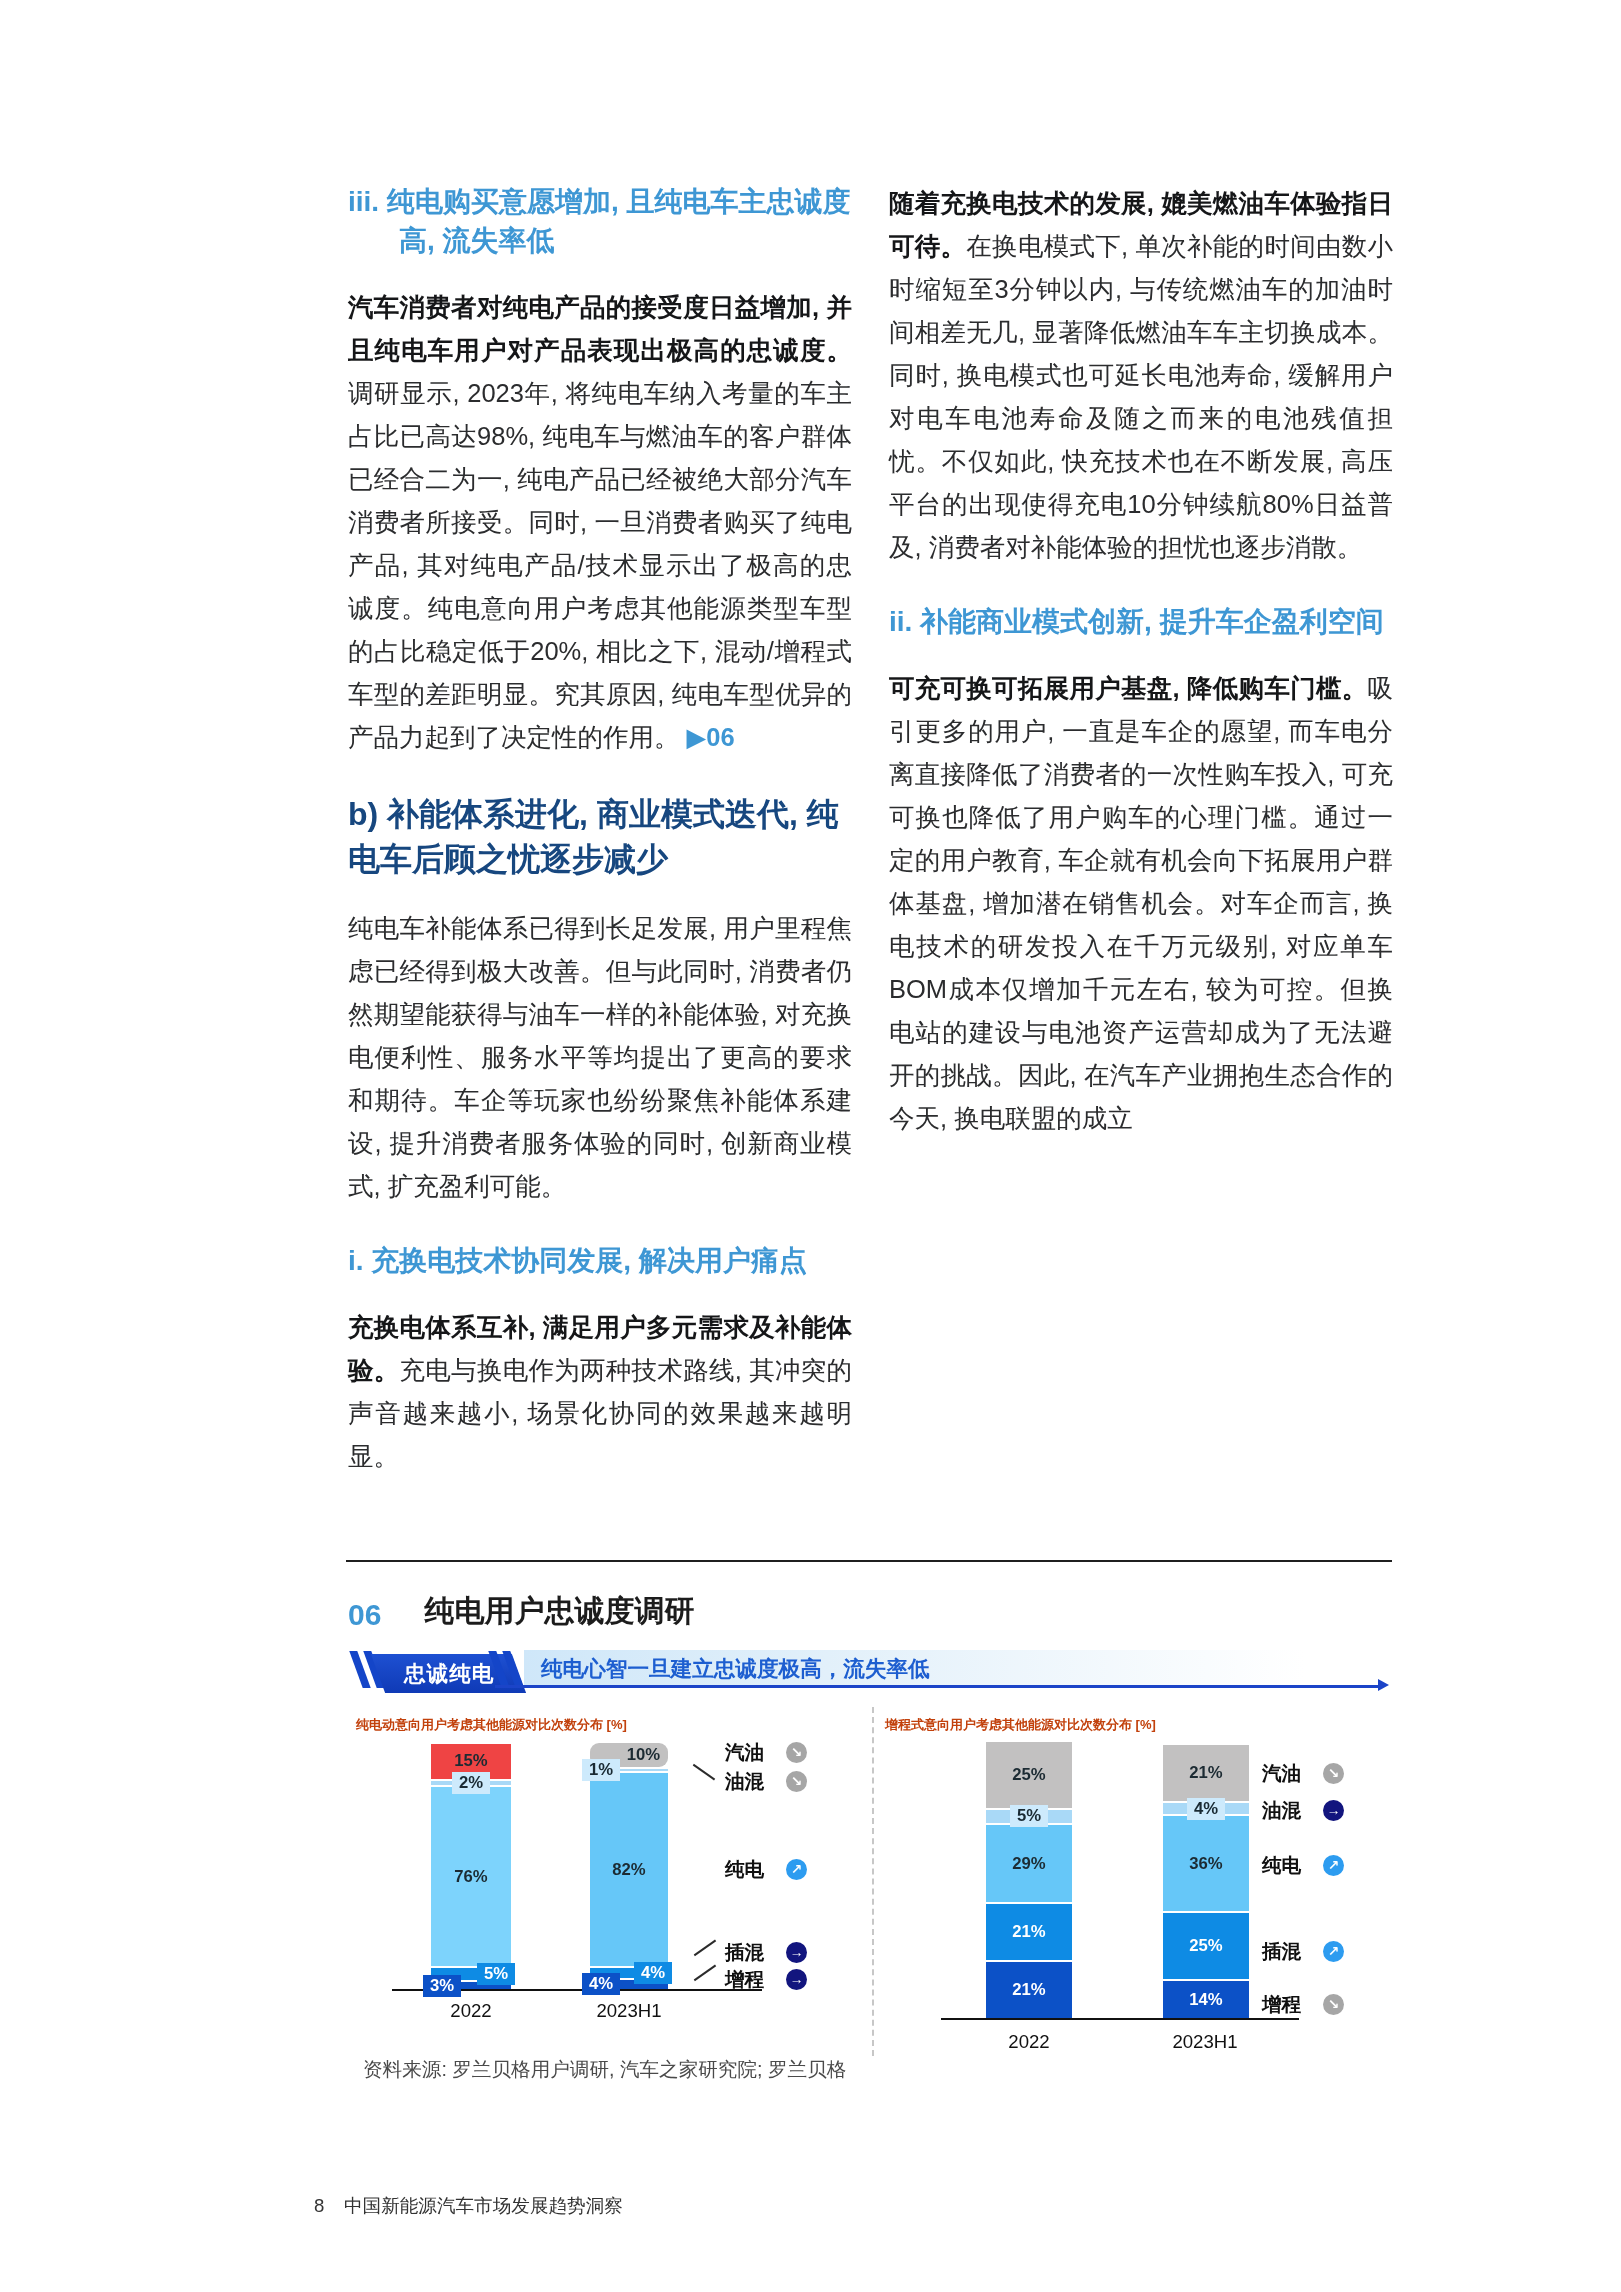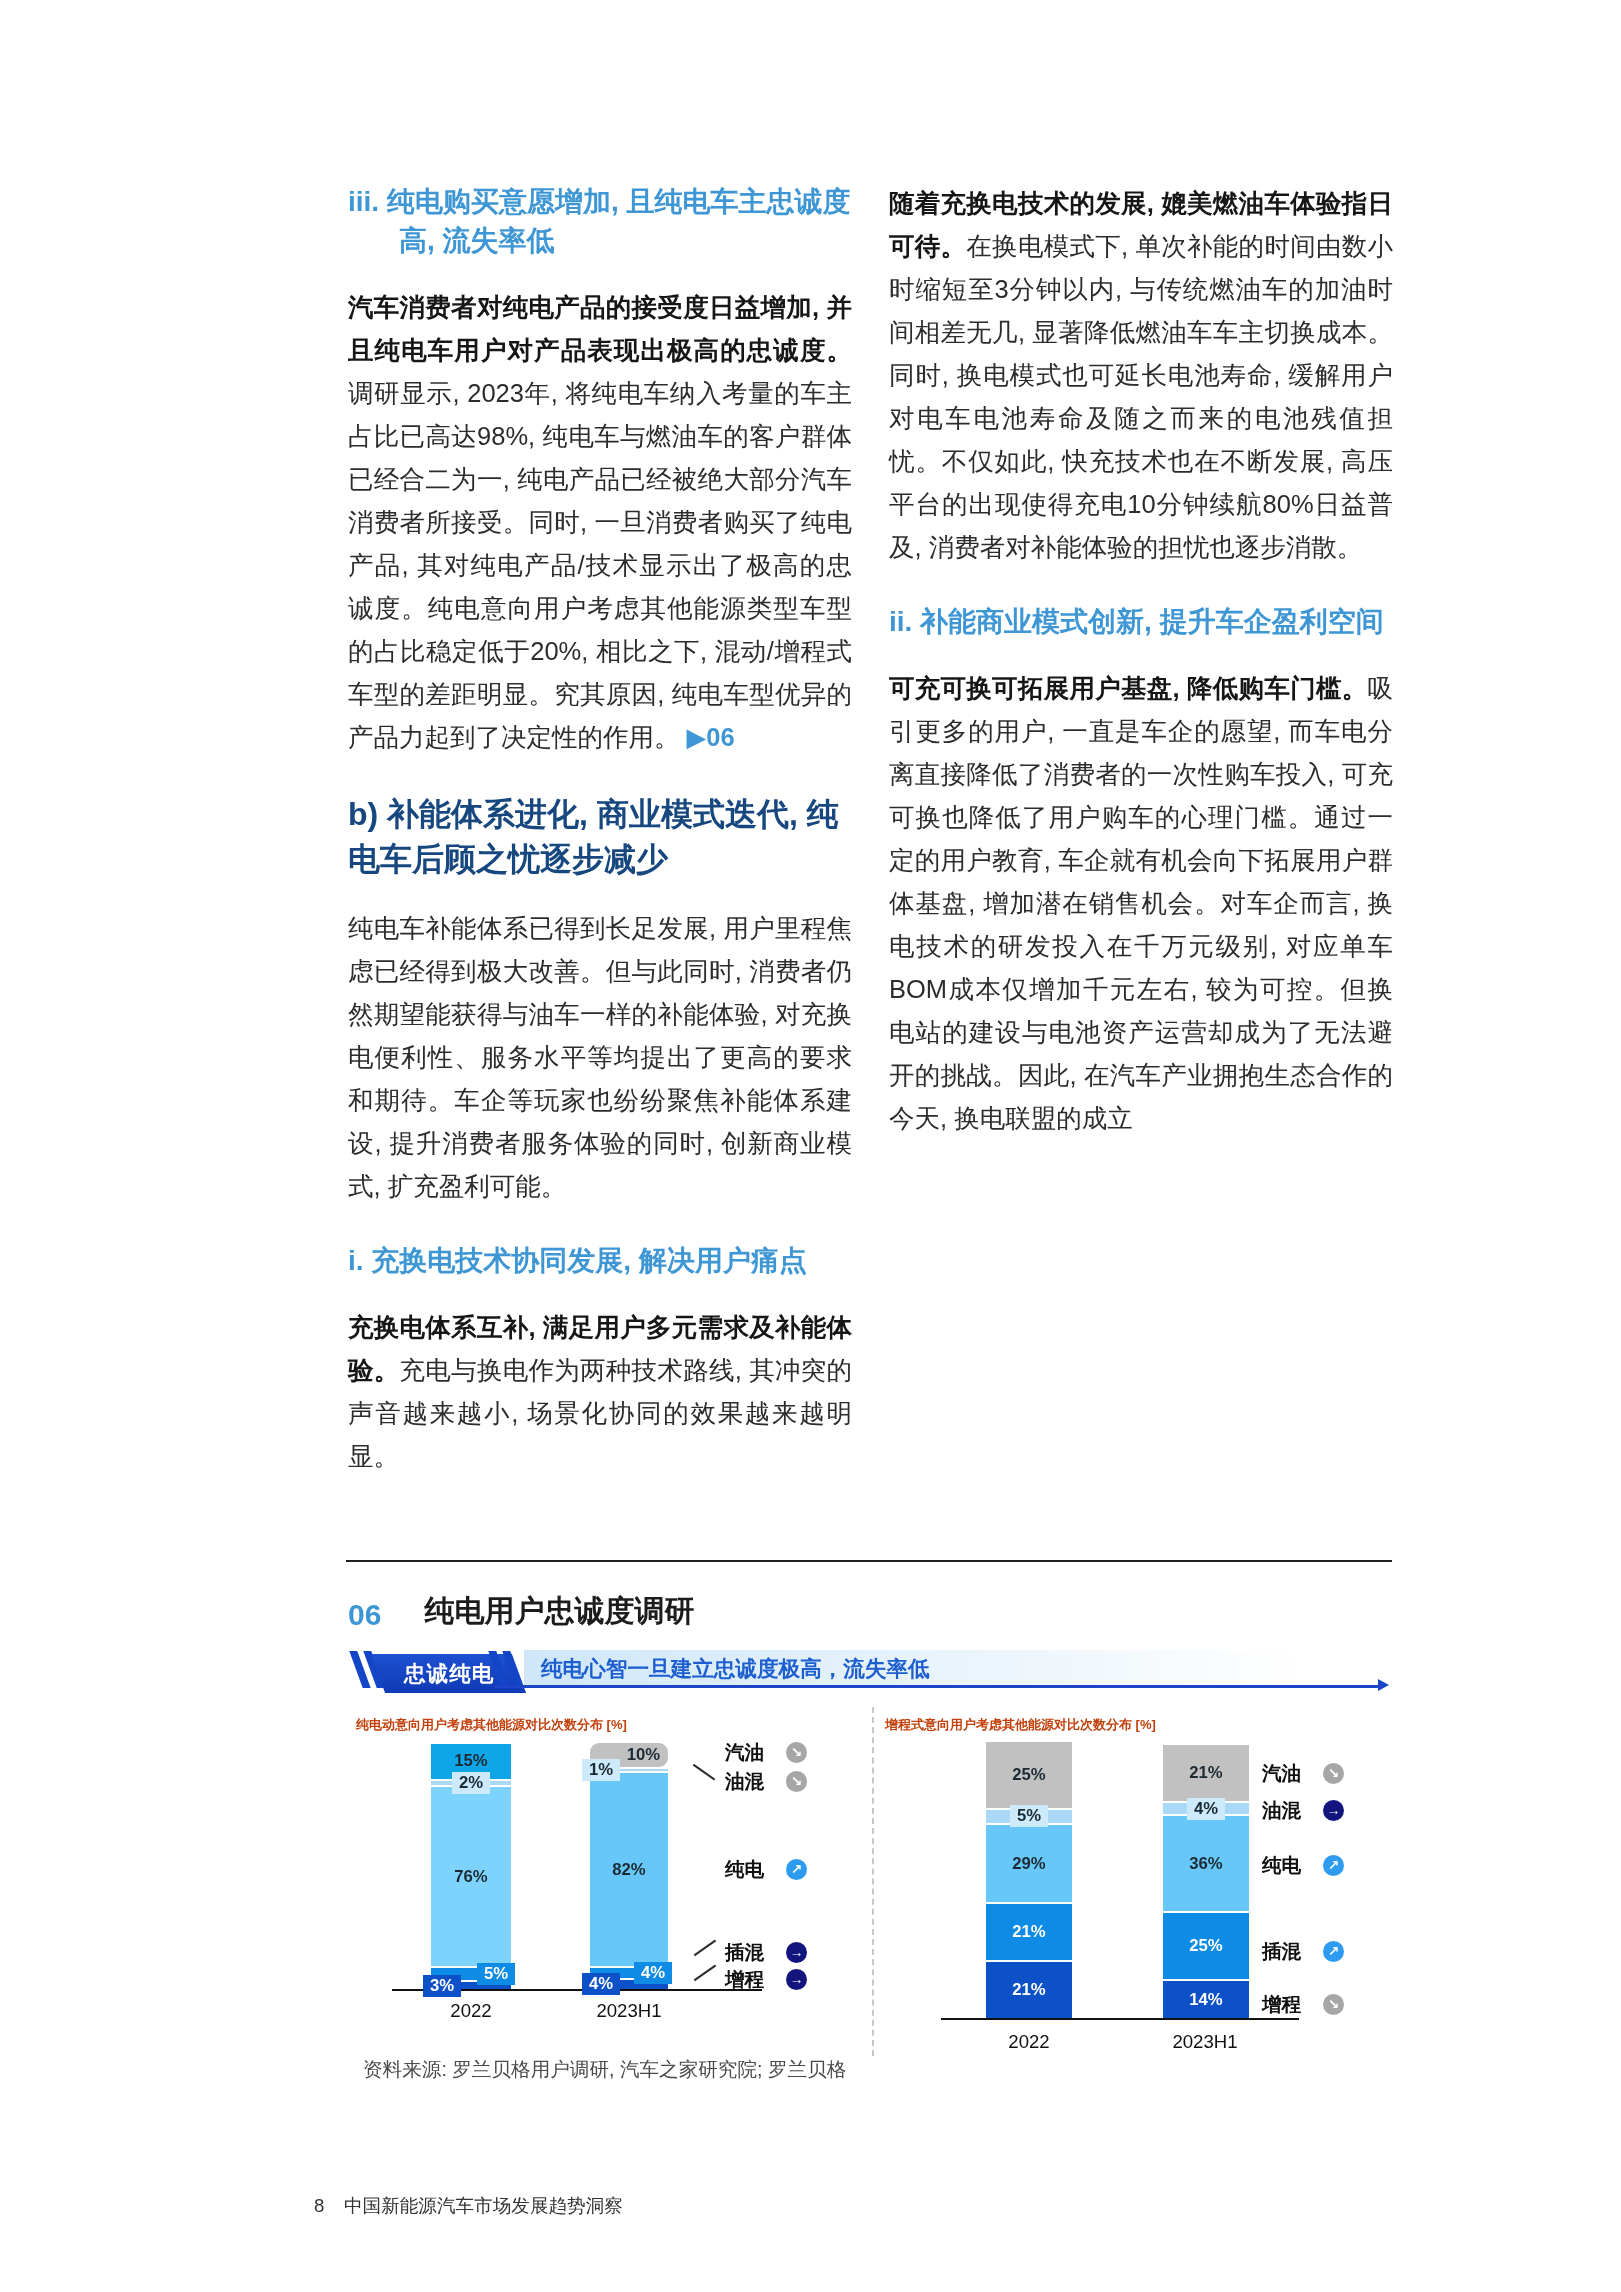--- a/index.html
+++ b/index.html
@@ -119,21 +119,21 @@
   <div class="underline-arrow"></div>
 
   <div class="chart-title" style="left:356px;">纯电动意向用户考虑其他能源对比次数分布 [%]</div>
   <div class="chart-title" style="left:885px;">增程式意向用户考虑其他能源对比次数分布 [%]</div>
   <div class="dash-sep"></div>
 
   <div>
     <div class="plot plot1">
 
       <div class="bar" style="left:39px;width:80px;">
-        <div class="seg" style="background: #0ea5e9; height: 35px;">
+        <div class="seg" style="background: #ef4444; height: 35px;">
             <span class="seg-label lab-dark">15%</span>
           </div>
         <div class="seg" style="background: rgb(169, 217, 247); height: 4.7px;">
             <span class="chip chip-pale">2%</span>
           </div>
         <div class="seg" style="background: #7dd3fc; height: 179px;">
             <span class="seg-label lab-dark">76%</span>
           </div>
         <div class="seg just-end" style="background: rgb(14, 139, 228); height: 11.8px;">
             <span class="chip chip-mid mr-4">5%</span>

